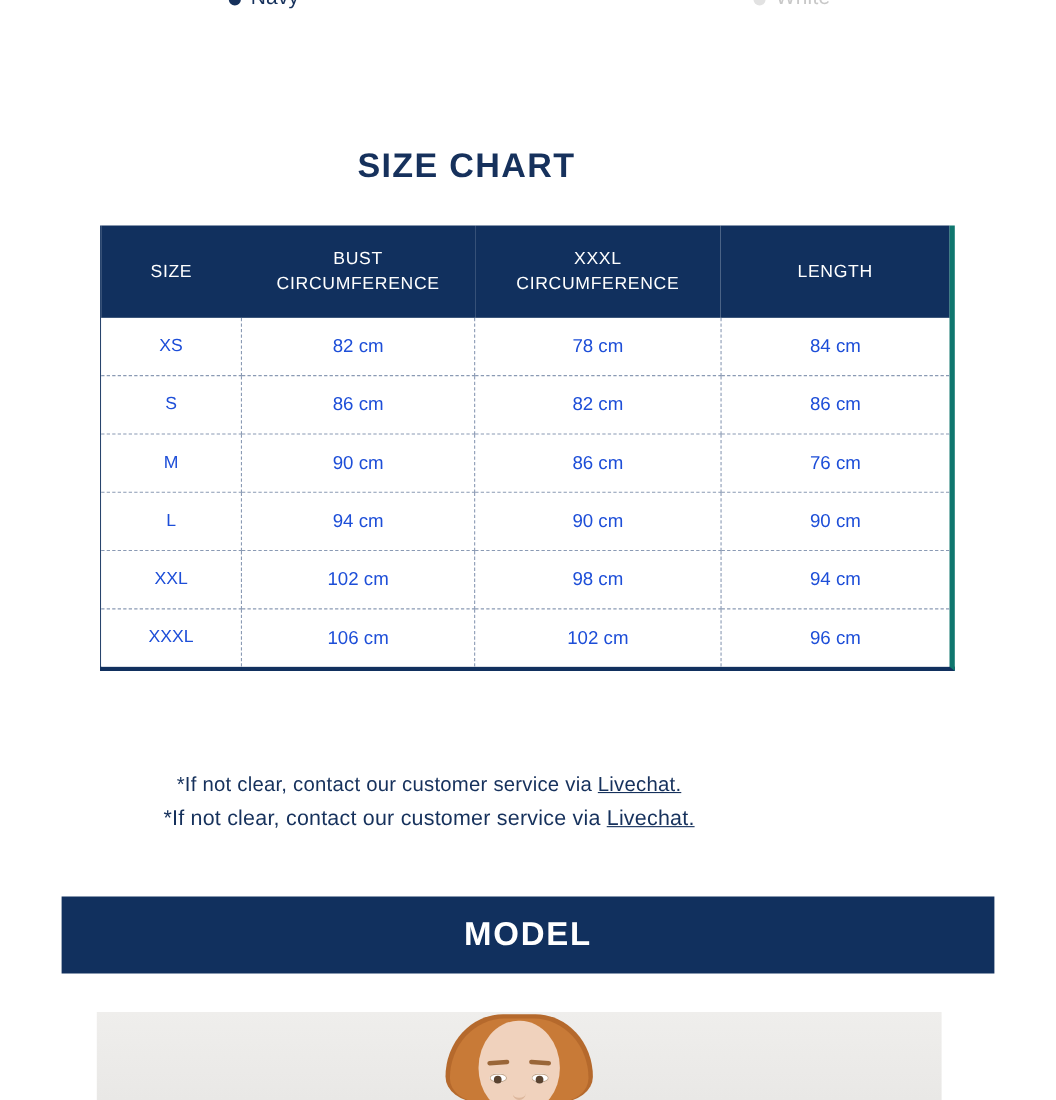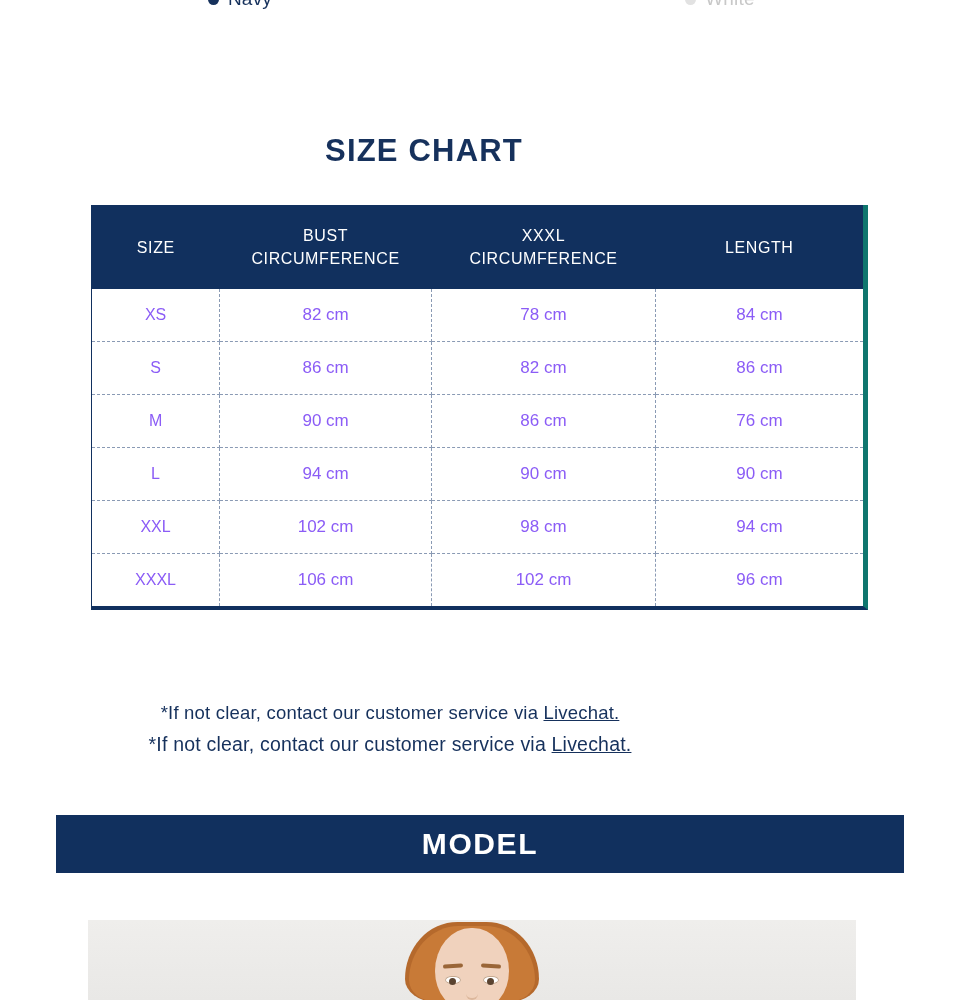--- a/index.html
+++ b/index.html
@@ -83,21 +83,21 @@
     text-align: center;
   }
   table.size-table thead th.col-size { width: 16.2%; }
   table.size-table thead th.col-bust { width: 27.6%; }
   table.size-table thead th.col-waist { width: 29.2%; }
   table.size-table thead th.col-length { width: 27.0%; }
 
   table.size-table tbody td {
     text-align: center;
     font-size: 17px;
-    color: #8b5cf6;
+    color: #1d4ed8;
     padding: 16px 4px;
     border-bottom: 1px dashed #8a9ab4;
     border-right: 1px dashed #8a9ab4;
     background: #ffffff;
   }
   table.size-table tbody td:last-child { border-right: none; }
   table.size-table tbody tr:last-child td { border-bottom: none; }
   table.size-table tbody td.size-cell { font-size: 16px; }
 
   .table-wrap {
@@ -127,21 +127,21 @@
     cursor: pointer;
   }
   .note-line.second { font-size: 19.5px; }
 
   
   .model-banner {
     position: absolute;
     top: 815px;
     left: 56px;
     width: 848px;
-    height: 58px;
+    height: 70px;
     background: #11305e;
     display: flex;
     align-items: center;
     justify-content: center;
   }
   .model-banner span {
     color: #ffffff;
     font-size: 30px;
     font-weight: bold;
     letter-spacing: 1.6px;

